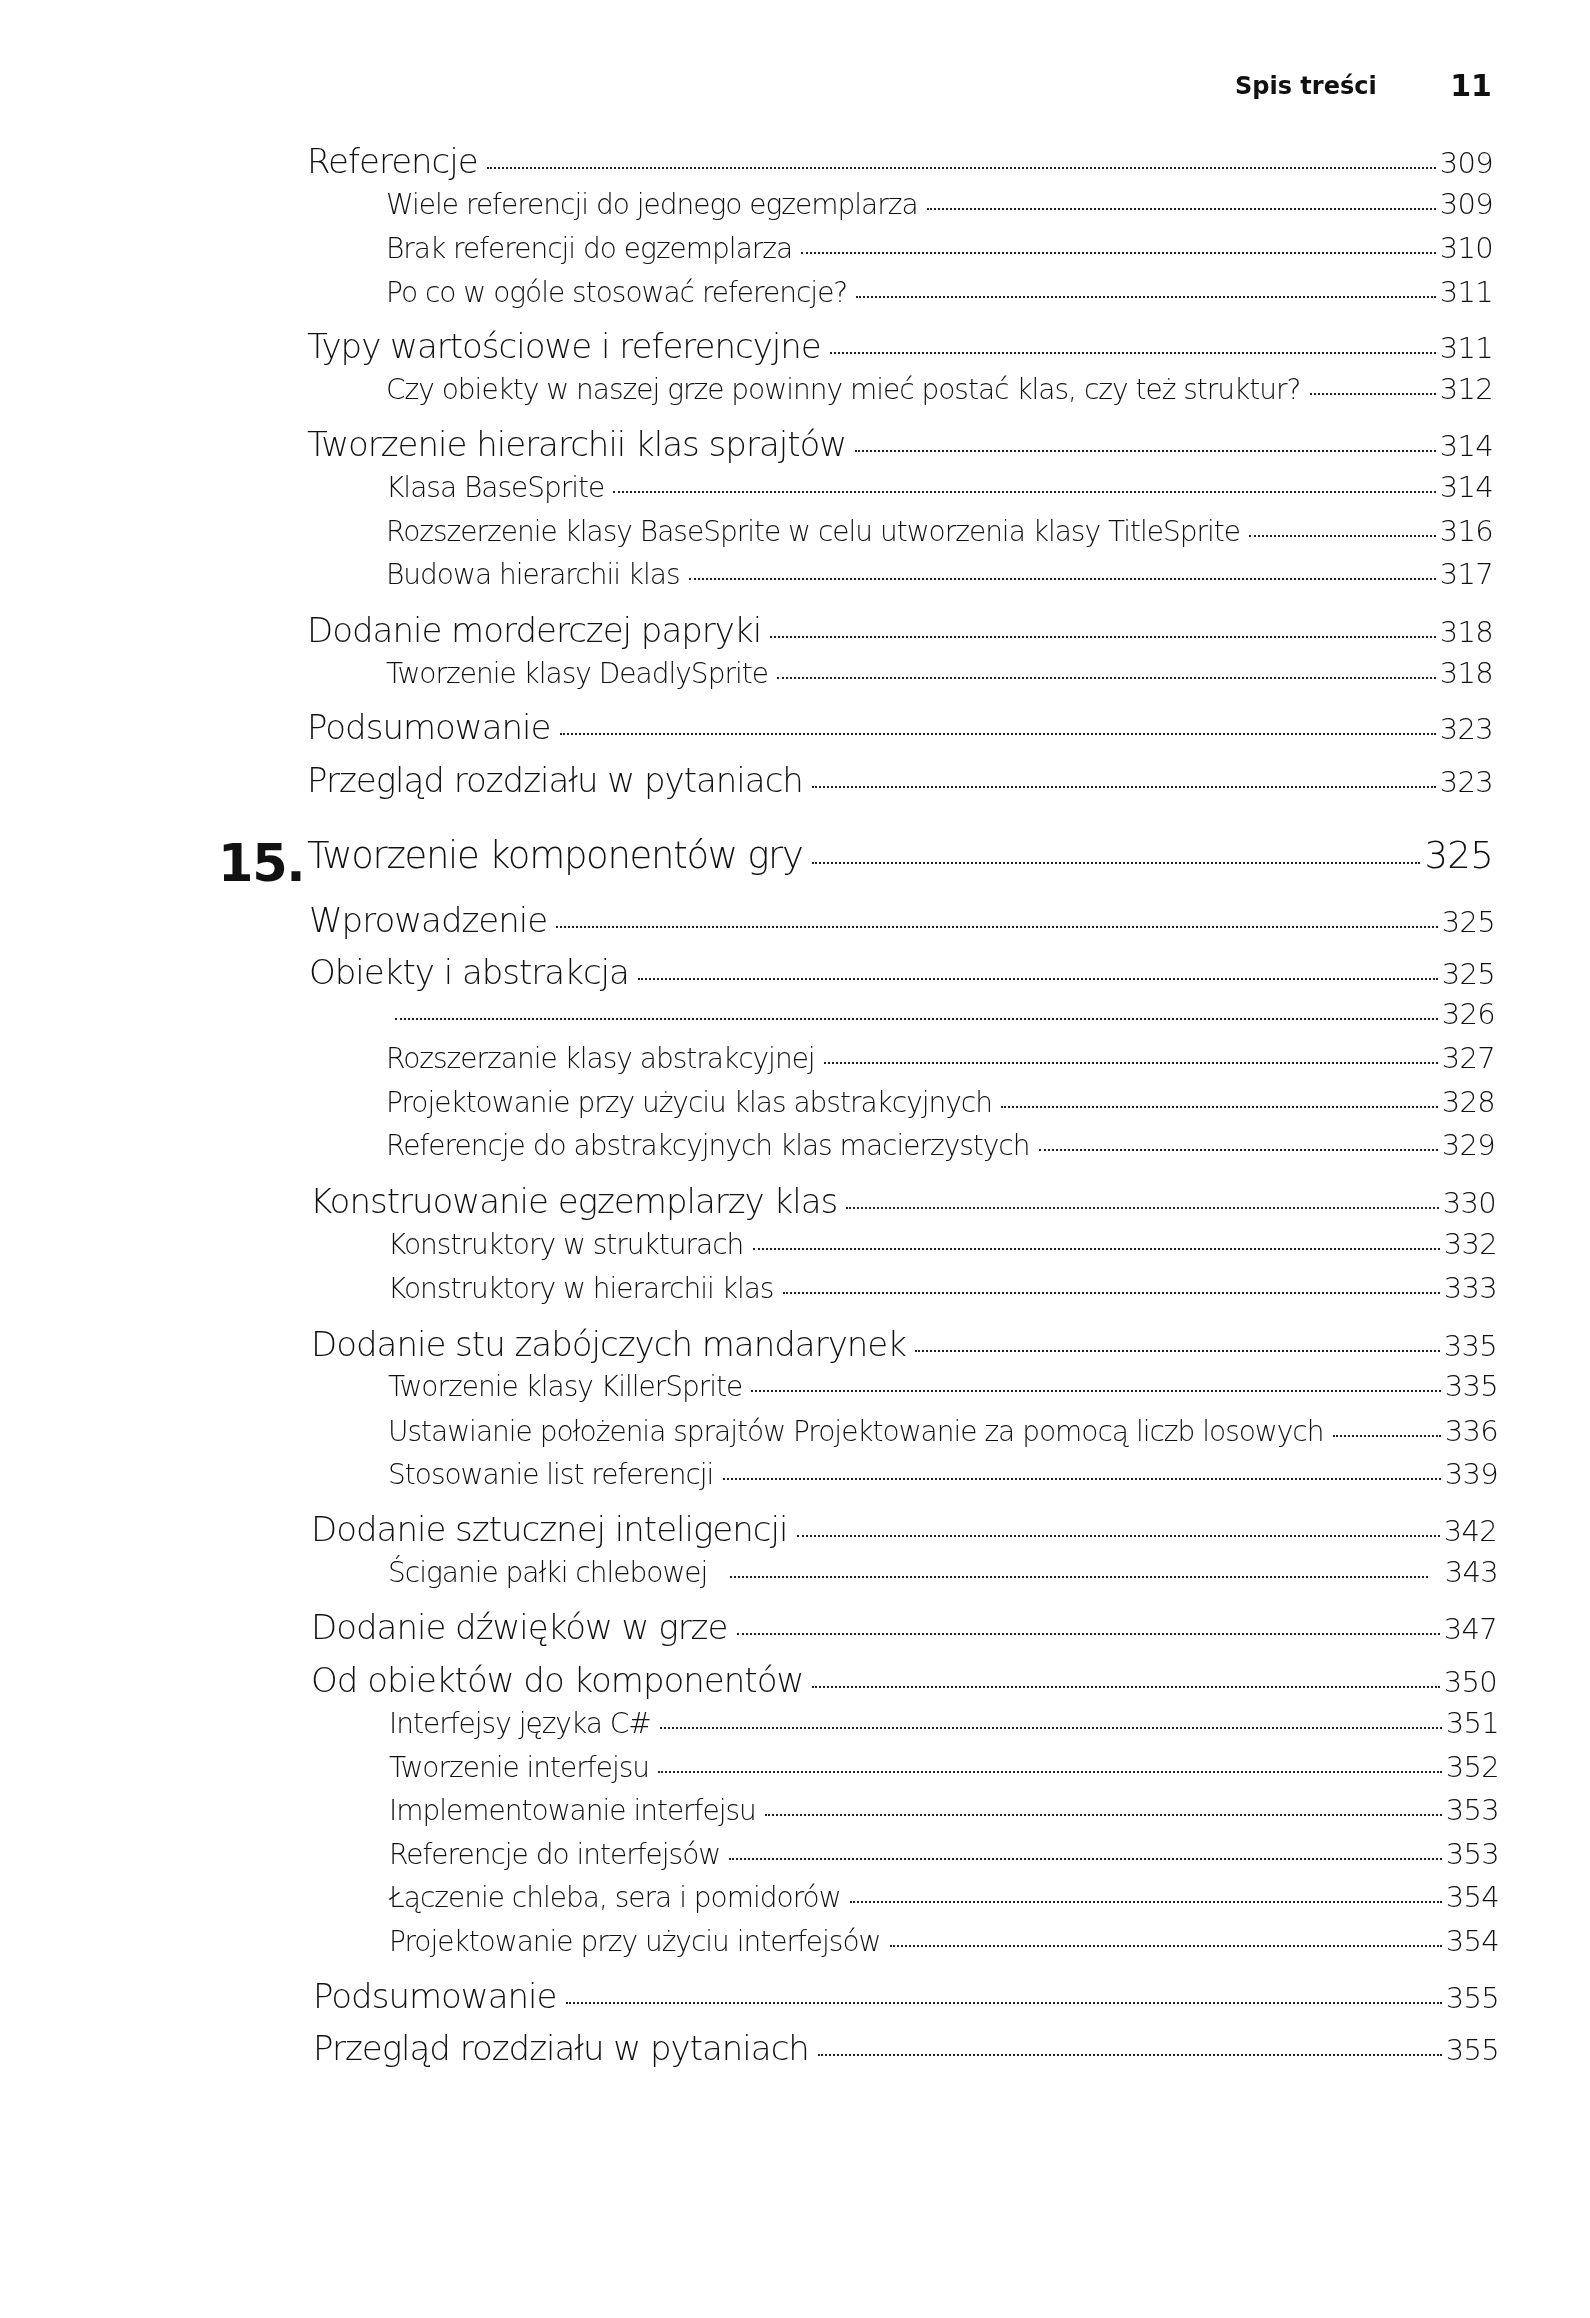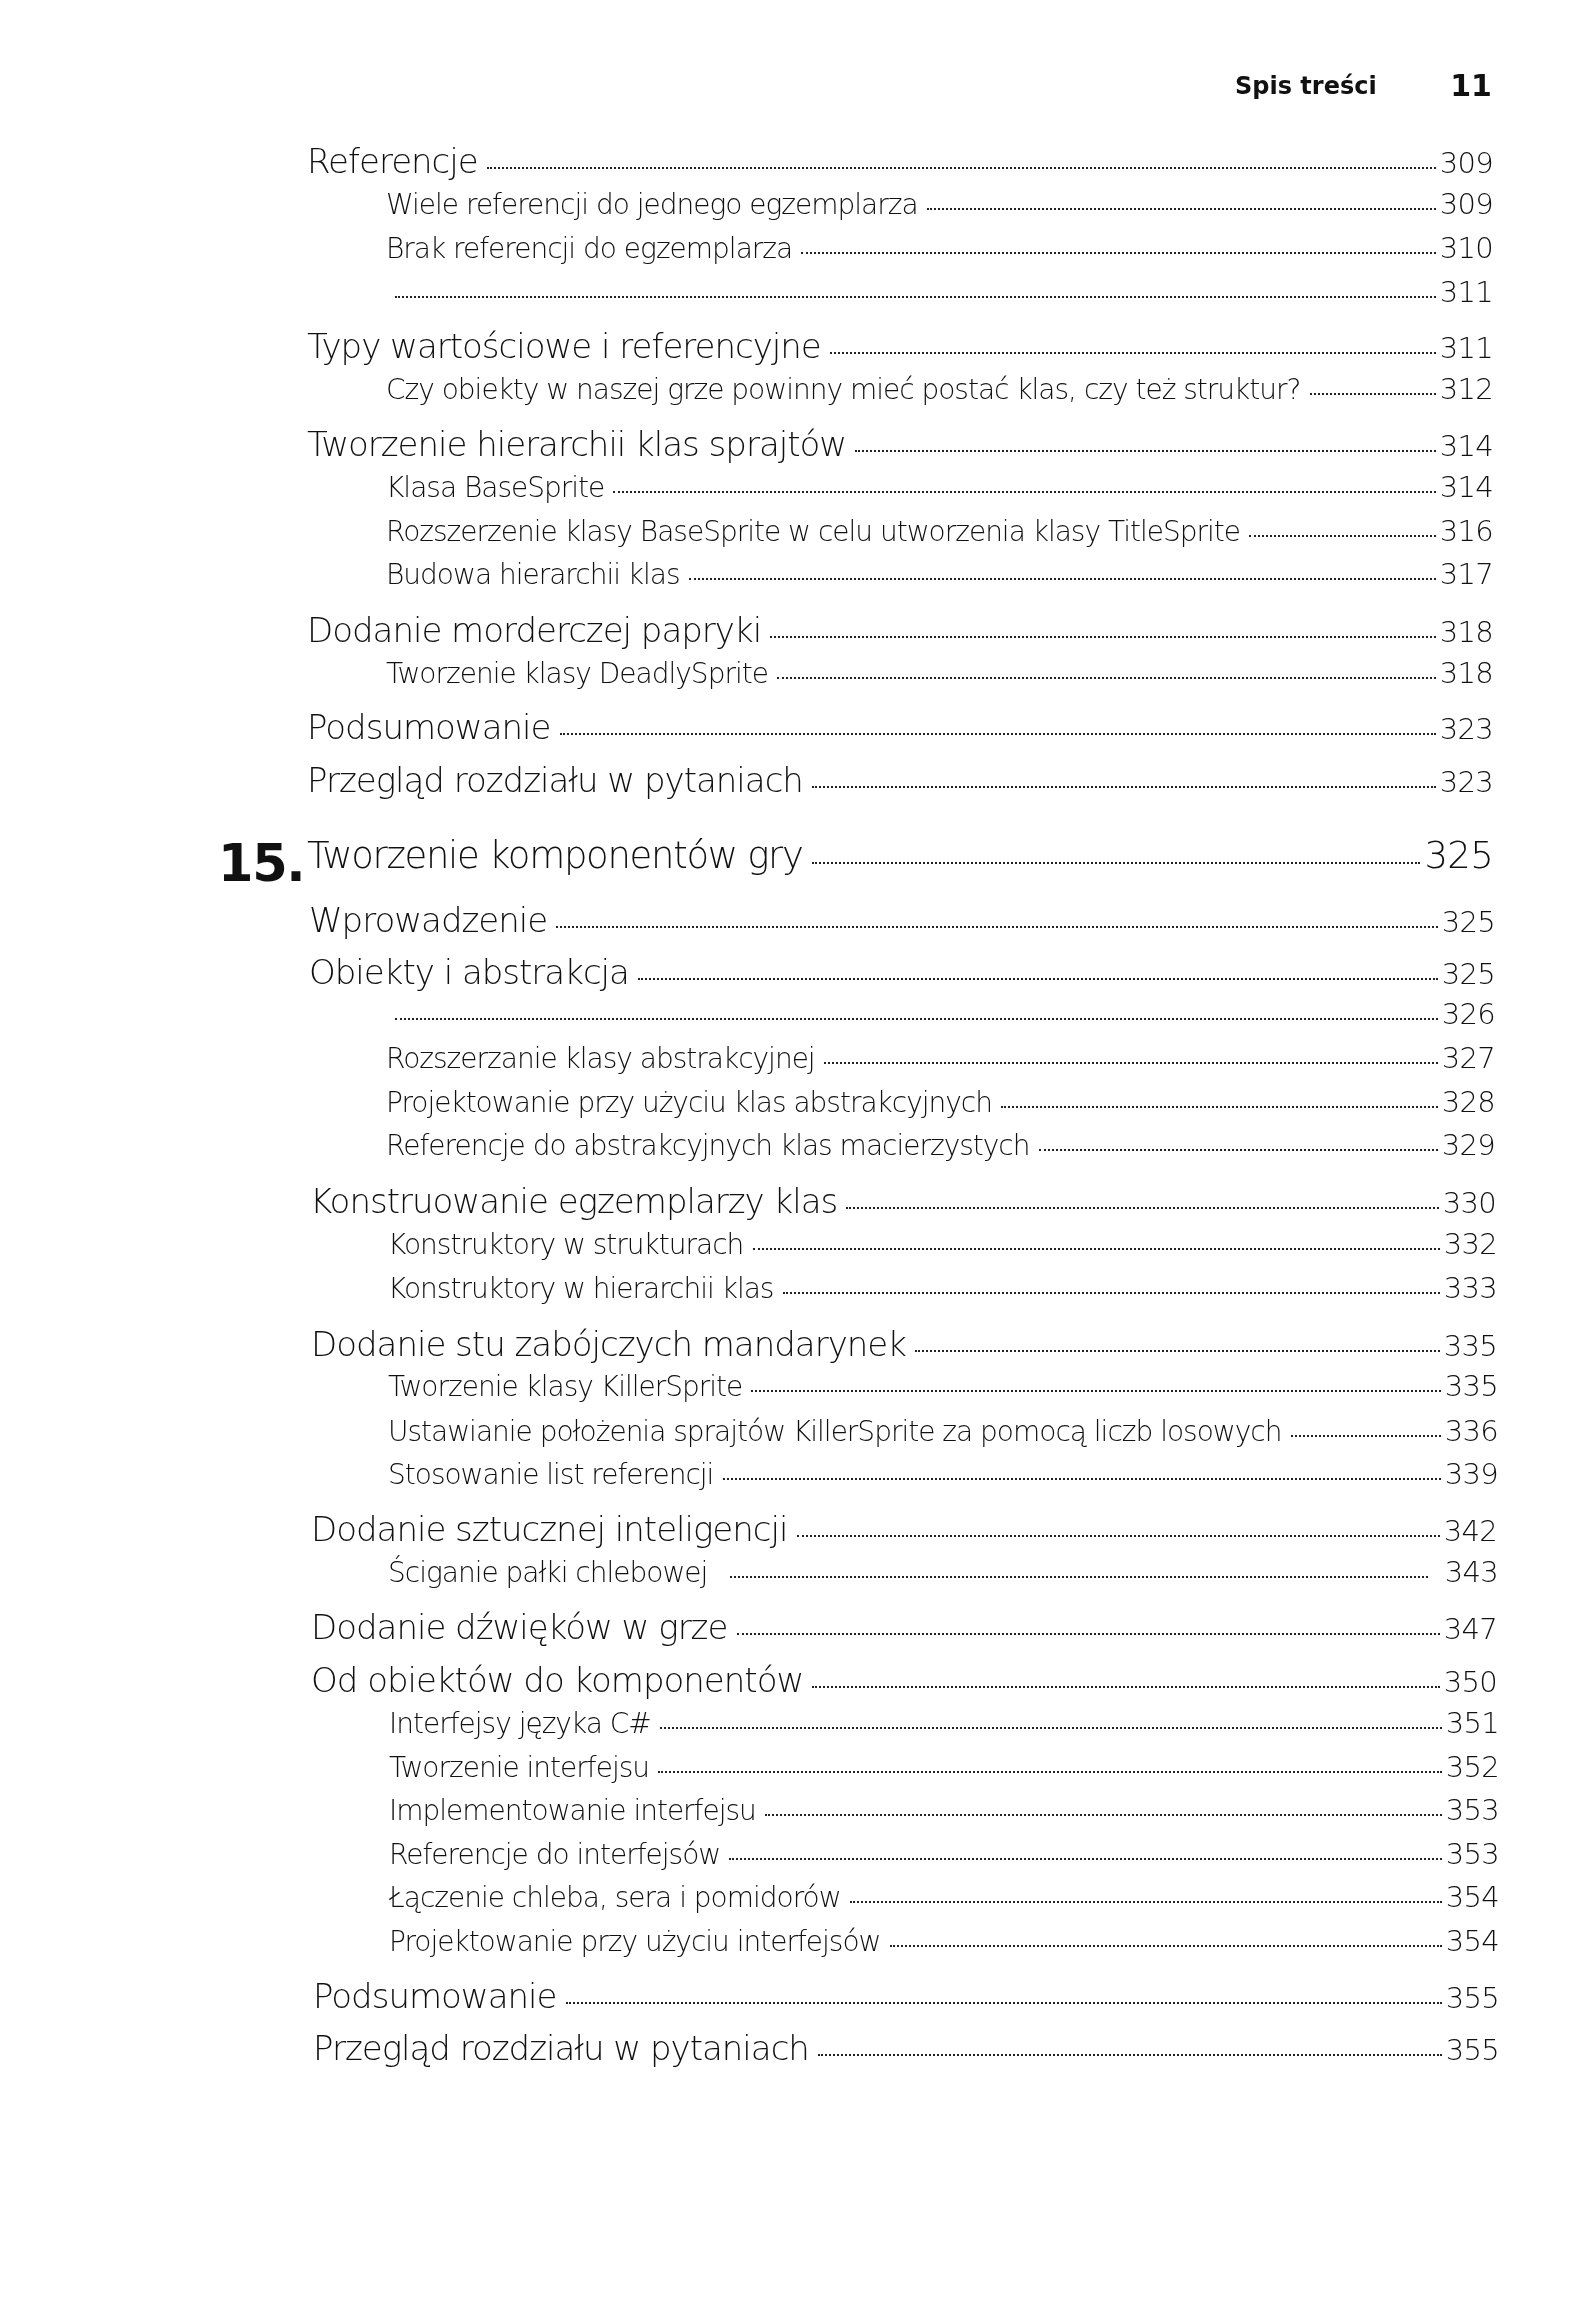--- a/index.html
+++ b/index.html
@@ -101,20 +101,21 @@
     <span class="label">Wiele referencji do jednego egzemplarza</span>
     <span class="leader"></span>
     <span class="page">309</span>
   </div>
   <div class="entry level-2" style="left:386px; top:231px; width:1107px;">
     <span class="label">Brak referencji do egzemplarza</span>
     <span class="leader"></span>
     <span class="page">310</span>
   </div>
   <div class="entry level-2" style="left:386px; top:275px; width:1107px;">
+    <span class="label">Po co w ogóle stosować referencje?</span>
     <span class="leader"></span>
     <span class="page">311</span>
   </div>
   <div class="entry level-1" style="left:307px; top:326px; width:1186px;">
     <span class="label">Typy wartościowe i referencyjne</span>
     <span class="leader"></span>
     <span class="page">311</span>
   </div>
   <div class="entry level-2" style="left:386px; top:372px; width:1107px;">
     <span class="label">Czy obiekty w naszej grze powinny mieć postać klas, czy też struktur?</span>
@@ -217,21 +218,21 @@
     <span class="label">Dodanie stu zabójczych mandarynek</span>
     <span class="leader"></span>
     <span class="page">335</span>
   </div>
   <div class="entry level-2" style="left:388px; top:1369px; width:1110px;">
     <span class="label">Tworzenie klasy KillerSprite</span>
     <span class="leader"></span>
     <span class="page">335</span>
   </div>
   <div class="entry level-2" style="left:388px; top:1414px; width:1110px;">
-    <span class="label">Ustawianie położenia sprajtów KillerSprite za pomocą liczb losowych</span>
+    <span class="label">Ustawianie położenia sprajtów Projektowanie za pomocą liczb losowych</span>
     <span class="leader"></span>
     <span class="page">336</span>
   </div>
   <div class="entry level-2" style="left:388px; top:1457px; width:1110px;">
     <span class="label">Stosowanie list referencji</span>
     <span class="leader"></span>
     <span class="page">339</span>
   </div>
   <div class="entry level-1" style="left:311px; top:1509px; width:1186px;">
     <span class="label">Dodanie sztucznej inteligencji</span>

